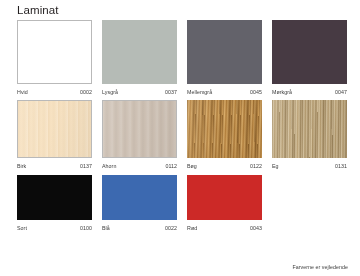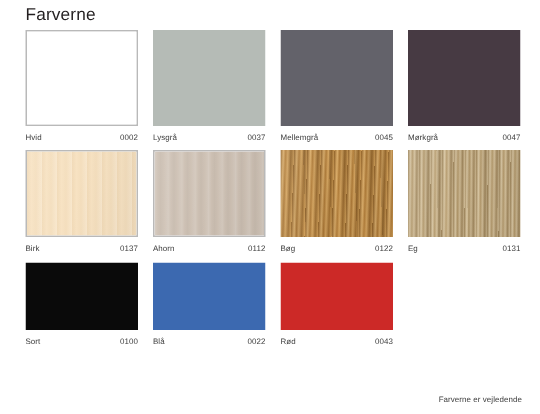--- a/index.html
+++ b/index.html
@@ -178,21 +178,21 @@
       rgba(255,255,255,0.10) 0%,
       rgba(255,255,255,0.0) 45%,
       rgba(0,0,0,0.04) 100%);
   }
 </style>
 </head>
 <body>
 
 <div class="page">
 
-  <div class="page-title">Farverne</div>
+  <div class="page-title">Laminat</div>
 
   <div class="grid">
     <div class="row row1">
         <div class="cell">
           <div class="swatch bordered">
             <div class="swatch-inner" style="background: rgb(255, 255, 255);"></div>
           </div>
           <div class="label">
             <span class="name">Hvid</span>
             <span class="code">0002</span>

